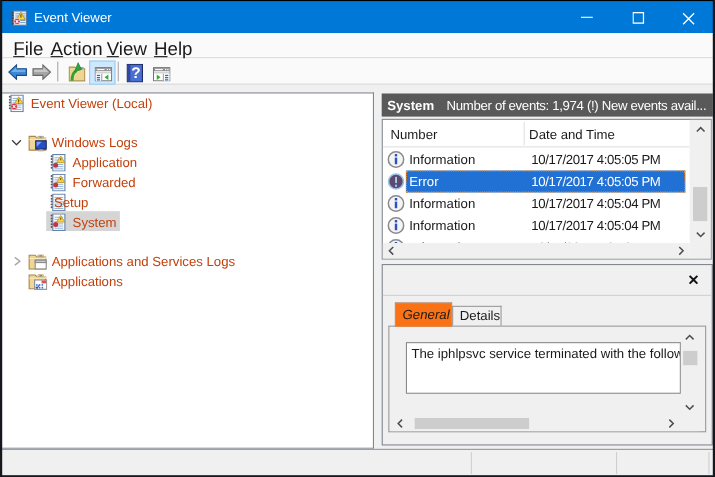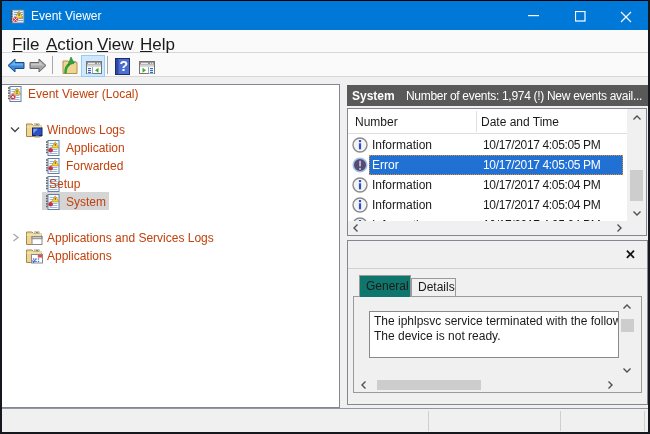--- a/index.html
+++ b/index.html
@@ -34,21 +34,21 @@
 #lsel { position:absolute; left:19px; top:0px; width:254px; height:20px; background:#2170d4; outline:1px dotted #e08a2e; outline-offset:-1px; }
 
 .sbtrack { position:absolute; background:#f0f0f0; }
 .sbthumb { position:absolute; background:#cdcdcd; }
 
 #botpanel { left:347px; top:240px; width:301px; height:165px; background:#f0f0f0; border:1px solid #828790; }
 #bphead { position:absolute; left:12px; top:7px; font-size:12px; color:#1a1a1a; }
 #bpx { position:absolute; left:277px; top:6px; font-size:13px; font-weight:bold; color:#111; }
 #bpsep { position:absolute; left:0; top:27px; width:299px; height:1px; background:#d0d0d0; }
 .tab { position:absolute; font-size:12px; }
-#tabgen { left:11px; top:34px; width:52px; height:22px; background:#0f766e; border:1px solid #9a9a9a; border-bottom:none; z-index:3; }
+#tabgen { left:11px; top:34px; width:52px; height:22px; background:#f97316; border:1px solid #9a9a9a; border-bottom:none; z-index:3;font-style:italic; }
 #tabdet { left:63px; top:37px; width:45px; height:19px; background:#f0f0f0; border:1px solid #9a9a9a; border-bottom:none; z-index:1; }
 #tabpane { position:absolute; left:5px; top:55px; width:289px; height:97px; background:#f0f0f0; border:1px solid #9a9a9a; z-index:2; }
 #genbox { position:absolute; left:15px; top:14px; width:250px; height:47px; background:#fff; border:1px solid #8a8a8a; overflow:hidden; }
 
 #statusbar { left:0px; top:408px; width:650px; height:24px; background:#f0f0f0; border-top:1px solid #9196a1; }
 .ssep { position:absolute; top:2px; width:1px; height:20px; background:#cfcfcf; }
 </style>
 </head>
 <body>
 <div class="abs" id="title">
@@ -402,21 +402,20 @@
   <div id="bpsep"></div>
   <div class="tab" id="tabgen">
       <span style="position:absolute; left:6px; top:3px;">General</span>
     </div>
   <div class="tab" id="tabdet">
       <span style="position:absolute; left:6px; top:1px;">Details</span>
     </div>
   <div id="tabpane">
     <div id="genbox">
       <div style="position:absolute; left:4px; top:2px; white-space:nowrap;">The iphlpsvc service terminated with the following error:</div>
-      <div style="position:absolute; left:4px; top:17px; white-space:nowrap;">The device is not ready.</div>
     </div>
 
       <div class="sbtrack" style="left:265px; top:1px; width:17px; height:80px;"></div>
       <svg class="abs" style="left:268px; top:5px;" width="10" height="10" viewBox="0 0 10 10">
         <path d="M1.5,6.5 L5,3 L8.5,6.5" fill="none" stroke="#505050" stroke-width="1.4"></path>
       </svg>
       <div class="sbthumb" style="left:267px; top:22px; width:13px; height:13px;"></div>
       <svg class="abs" style="left:268px; top:68px;" width="10" height="10" viewBox="0 0 10 10">
         <path d="M1.5,3.5 L5,7 L8.5,3.5" fill="none" stroke="#505050" stroke-width="1.4"></path>
       </svg>

